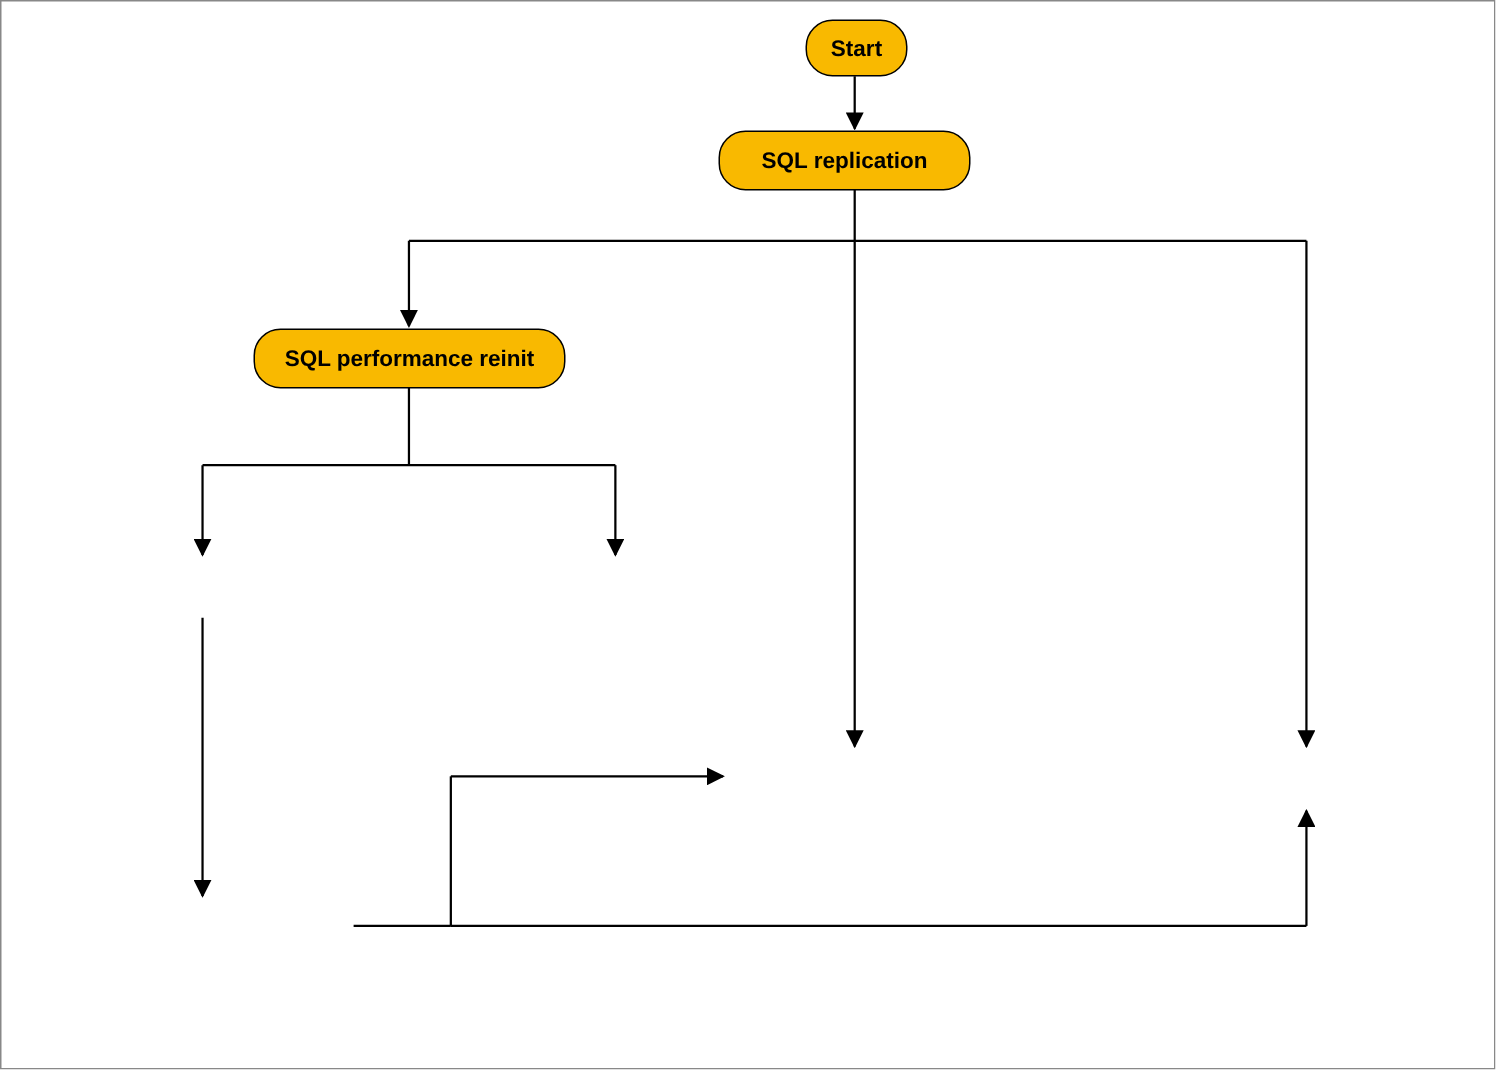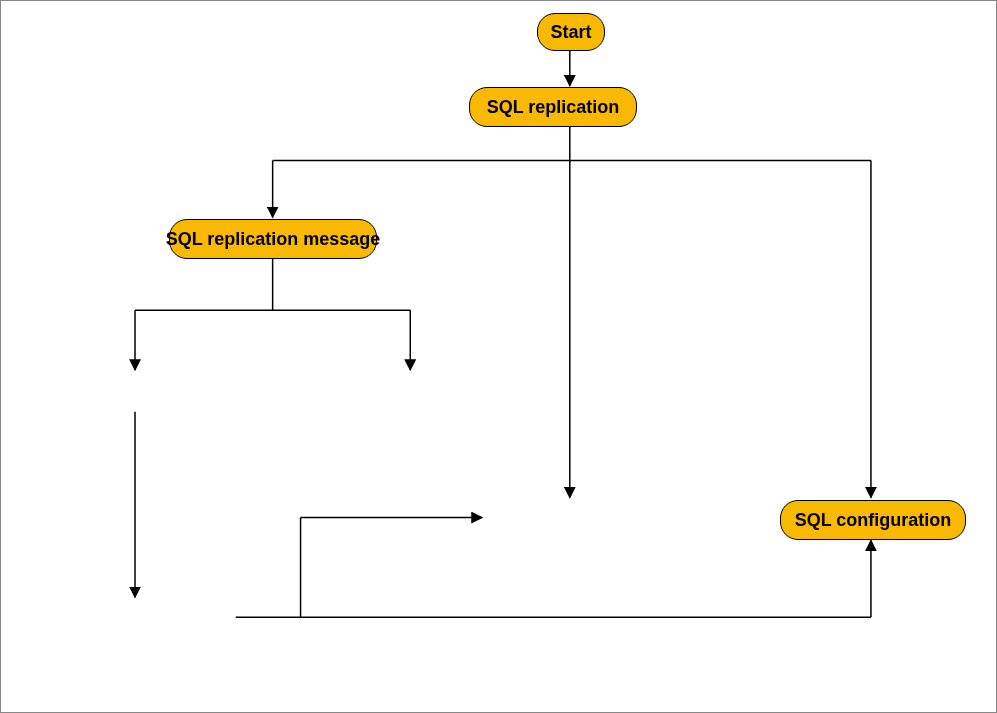--- a/index.html
+++ b/index.html
@@ -25,21 +25,21 @@
   }
   .node {
     position: absolute;
     background: #f9b900;
     border: 1.5px solid #000;
     border-radius: 18px;
     display: flex;
     align-items: center;
     justify-content: center;
     font-weight: 600;
-    font-size: 18px;
+    font-size: 15px;
     color: #000;
     box-sizing: border-box;
     padding: 0 14px;
     white-space: nowrap;
   }
 </style>
 </head>
 <body>
 
 <div class="frame">
@@ -81,23 +81,22 @@
       <line x1="300" y1="518" x2="482" y2="518" marker-end="url(#arrow)"></line>
 
       <line x1="300" y1="618" x2="872" y2="618"></line>
 
       <line x1="872" y1="618" x2="872" y2="541" marker-end="url(#arrow)"></line>
     </g>
   </svg>
 
   <div class="node" style="left:536px; top:12px; width:68px; height:38px;">Start</div>
 
-  <div class="node" style="left:468px; top:86px; width:168px; height:40px;">SQL replication</div>
+  <div class="node" style="left:478px; top:86px; width:168px; height:40px;">SQL replication</div>
 
-  <div class="node" style="left:168px; top:218px; width:208px; height:40px;">SQL replication message</div>
+  <div class="node" style="left:168px; top:218px; width:208px; height:40px;">SQL performance reinit</div>
 
 
 
 
-  <div class="node" style="left:779px; top:499px; width:186px; height:40px;">SQL configuration</div>
 
 
 </div>
 
 </body></html>

